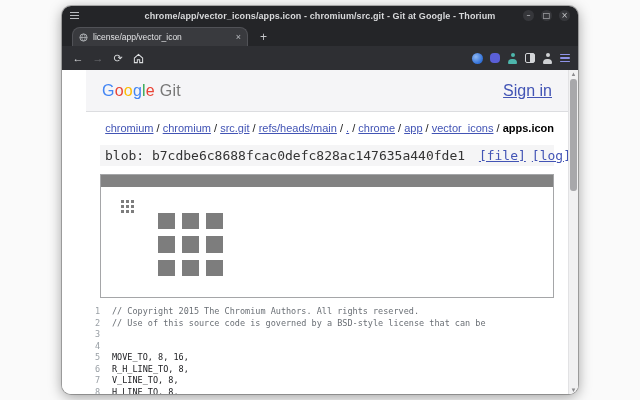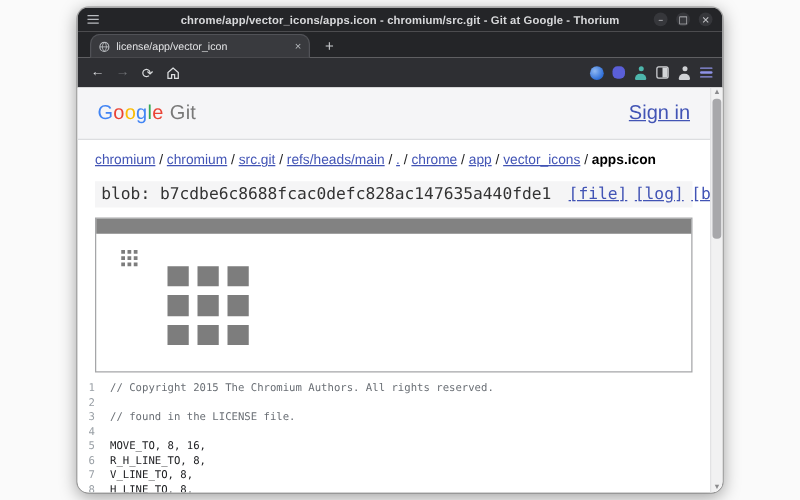--- a/index.html
+++ b/index.html
@@ -82,31 +82,31 @@
   .person::before { content:""; position:absolute; left:3.5px; top:0; width:4px; height:4px; border-radius:50%; background:var(--pc,#cfd1d4); }
   .person::after { content:""; position:absolute; left:1px; bottom:0; width:9px; height:5px; border-radius:4px 4px 1px 1px; background:var(--pc,#cfd1d4); }
   .person.teal { --pc:#4db6ac; }
   .sidebar-ic { width:10px; height:10px; border:1.3px solid #d3d5d8; border-radius:2px; position:relative; cursor:pointer; }
   .sidebar-ic::after { content:""; position:absolute; right:0; top:0; bottom:0; width:4px; background:#d3d5d8; }
   .menu-ic { width:10px; display:flex; flex-direction:column; gap:2px; cursor:pointer; }
   .menu-ic i { height:1.4px; background:#8f93e8; border-radius:1px; }
 
   
   .content { flex:1; background:#fff; position:relative; overflow:hidden; }
-  .page { position:absolute; left:0; top:0; right:10px; bottom:0; overflow:hidden; }
+  .page { position:absolute; left:0; top:0; right:10px; bottom:0; overflow:hidden;padding-left:24px; }
 
   .site-header {
     height:42px; background:#f5f5f7; border-bottom:1px solid #dcdde0;
     display:flex; align-items:center; padding:0 16px;
   }
   .logo { font-size:16px; letter-spacing:.2px; cursor:pointer; }
   .logo .git { color:#787878; margin-left:5px; }
   .sign-in { margin-left:auto; font-size:16px; color:#4254b5; text-decoration:underline; cursor:pointer; }
 
-  .breadcrumb { padding:10px 14px 7px; font-size:11px; color:#222; }
+  .breadcrumb { padding:10px 14px 7px; font-size:11px; color:#222;text-align:right; }
   .breadcrumb a.crumb { color:#4254b5; text-decoration:underline; cursor:pointer; }
   .breadcrumb .sep { color:#222; }
   .breadcrumb .crumb-current { font-weight:700; color:#000; }
 
   .blob-bar {
     margin:4px 14px 0; padding:3px 5px; background:#f5f5f6;
     font-family:"DejaVu Sans Mono", monospace; font-size:13px; color:#333;
     white-space:nowrap;
   }
   .blob-bar a { color:#4254b5; text-decoration:underline; cursor:pointer; margin-left:6px; }
@@ -235,22 +235,22 @@
               <div class="cell" style="background: rgb(125, 125, 125);"></div>
               <div class="cell" style="background: rgb(125, 125, 125);"></div>
               <div class="cell" style="background: rgb(125, 125, 125);"></div>
               <div class="cell" style="background: rgb(125, 125, 125);"></div>
             </div>
         </div>
       </div>
 
       <div class="code-block" id="code-block">
           <div class="code-line comment"><span class="ln">1</span><span class="src">// Copyright 2015 The Chromium Authors. All rights reserved.</span></div>
-          <div class="code-line comment"><span class="ln">2</span></div>
-          <div class="code-line comment"><span class="ln">3</span><span class="src">// found in the LICENSE file.</span></div>
+          <div class="code-line comment"><span class="ln">2</span><span class="src">// Use of this source code is governed by a BSD-style license that can be</span></div>
+          <div class="code-line comment"><span class="ln">3</span></div>
           <div class="code-line blank"><span class="ln">4</span><span class="src"></span></div>
           <div class="code-line code"><span class="ln">5</span><span class="src">MOVE_TO, 8, 16,</span></div>
           <div class="code-line code"><span class="ln">6</span><span class="src">R_H_LINE_TO, 8,</span></div>
           <div class="code-line code"><span class="ln">7</span><span class="src">V_LINE_TO, 8,</span></div>
           <div class="code-line code"><span class="ln">8</span><span class="src">H_LINE_TO, 8,</span></div>
           <div class="code-line code"><span class="ln">9</span><span class="src">R_V_LINE_TO, 8,</span></div>
         </div>
     </div>
 
     <div class="scrollbar">

